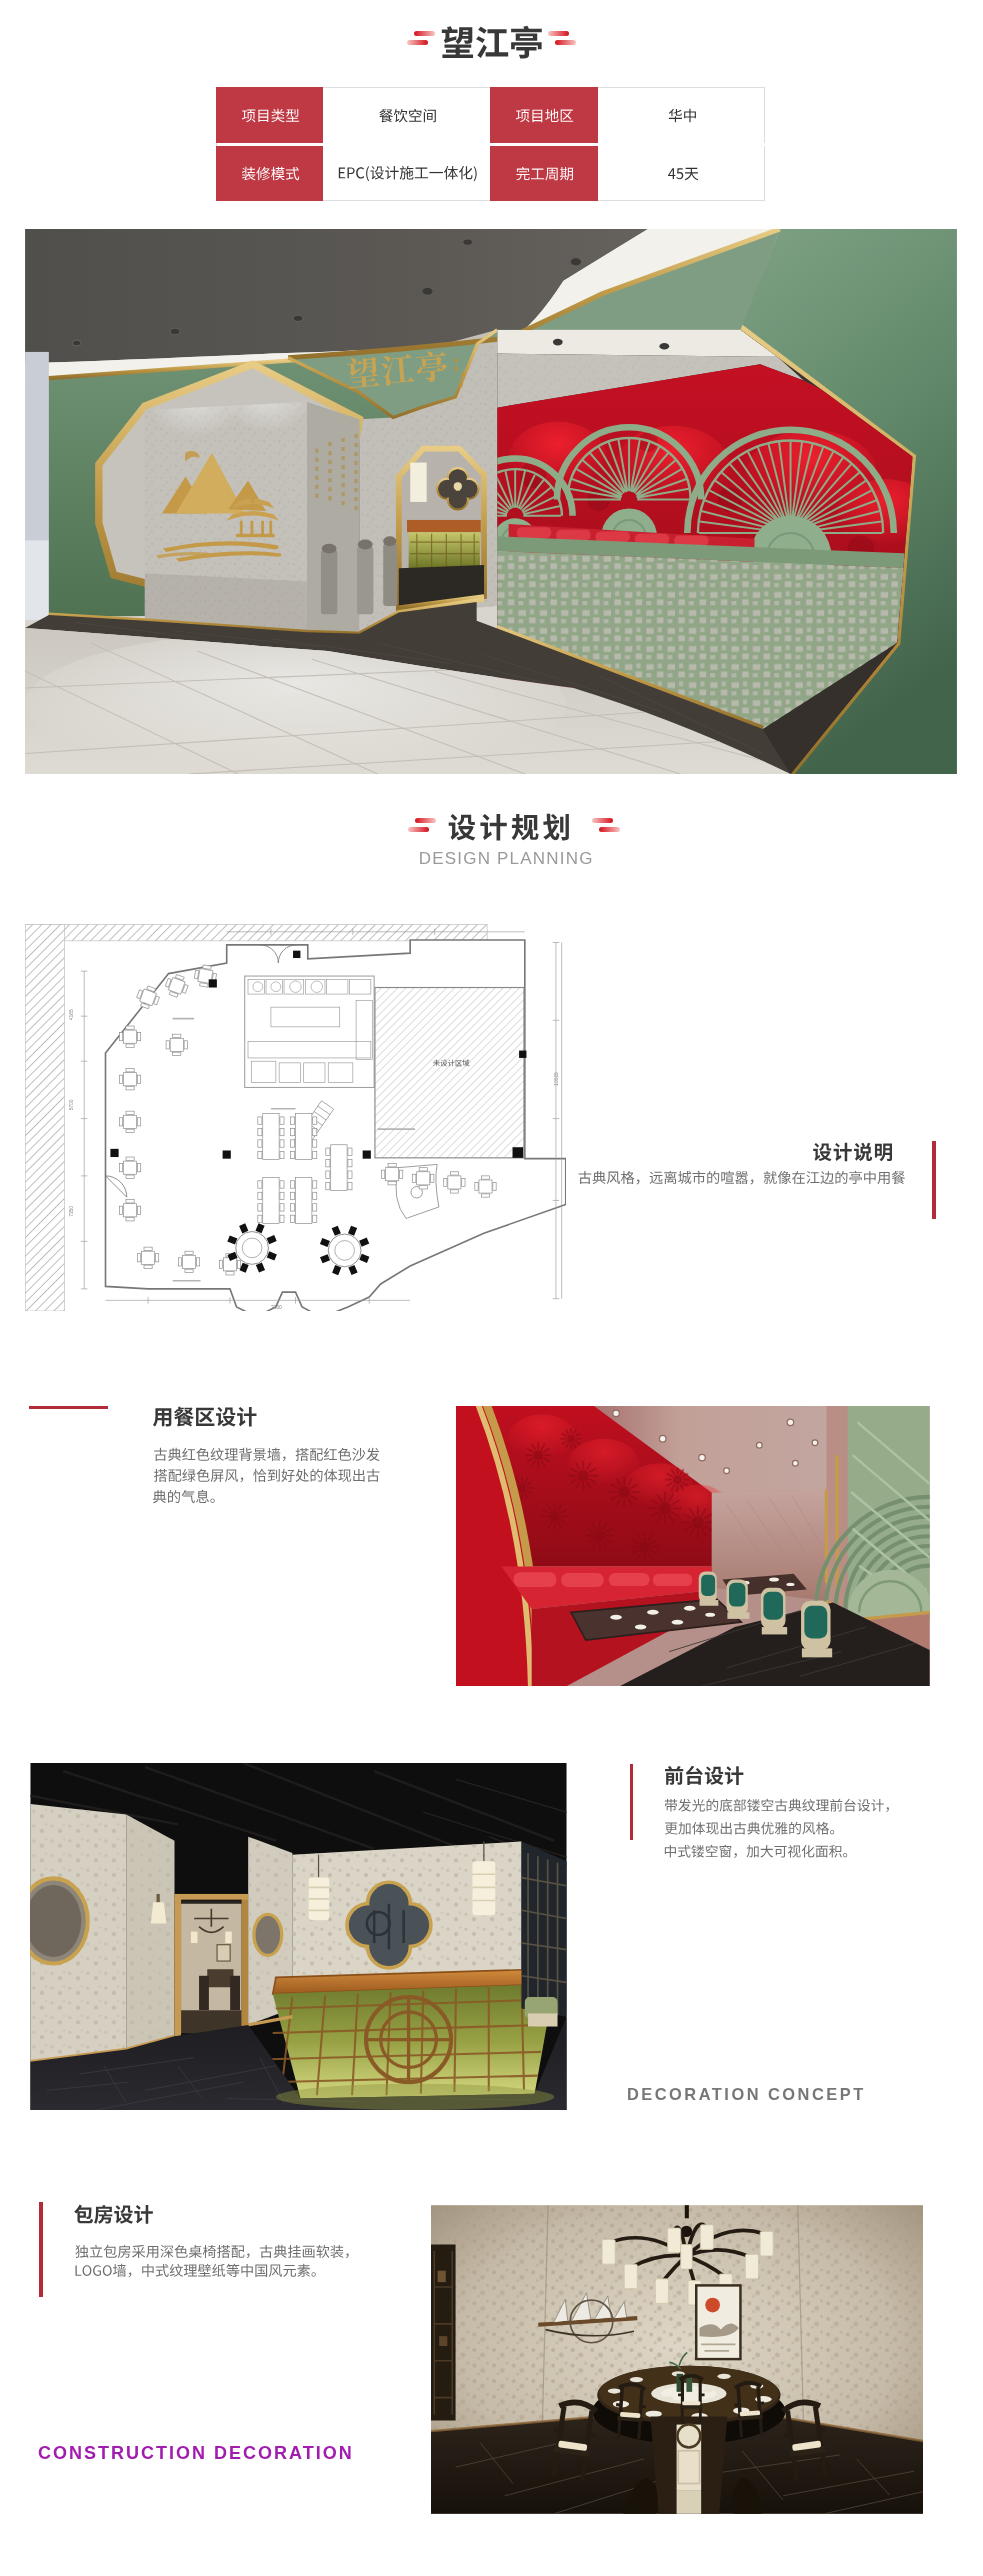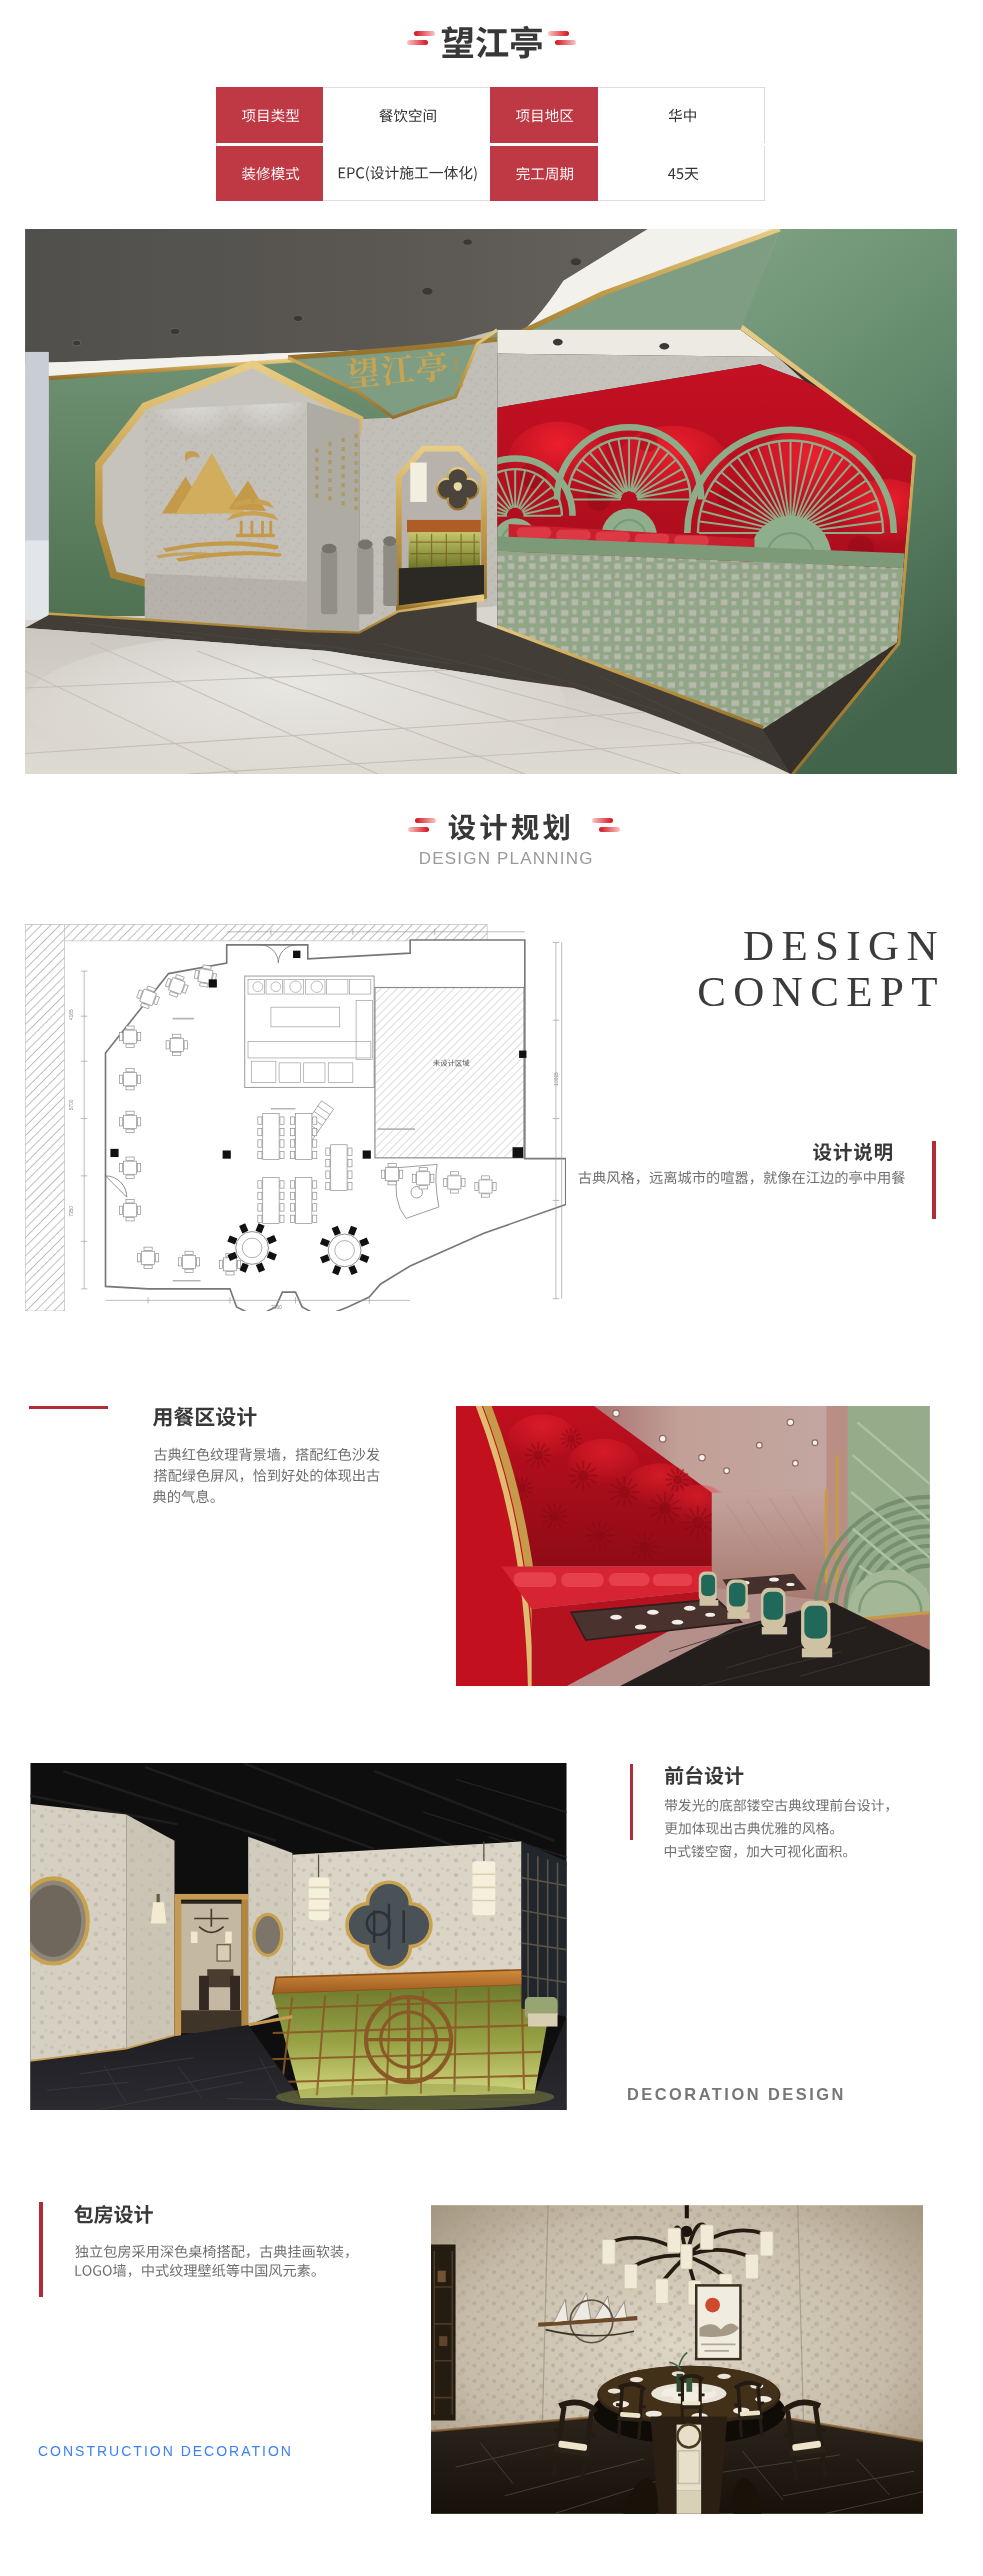--- a/index.html
+++ b/index.html
@@ -851,21 +851,20 @@
  <text x="58" y="360" transform="rotate(-90 58 360)">7350</text>
  <text x="651" y="200" transform="rotate(-90 651 200)">10015</text>
  <text x="300" y="472">3300</text>
 </g>
 
 <g stroke="#b5b5b5" stroke-width="2">
  <path d="M180,118 h26 M300,228 h30 M430,253 h46 M180,438 h34"></path>
 </g>
 </svg></div>
 
-<div class="abs" style="left:535px;top:923px;width:410px;text-align:right;font-family:'Liberation Serif',serif;font-size:43px;color:#3b3b3b;letter-spacing:7.4px;line-height:46px;">DESIGN<br>CONCEPT</div>
 
 <svg class="abs" style="left:812px;top:1142px;" width="83" height="22" viewBox="0 0 101 27">
       <g fill="#383838" transform="translate(0.16,21.33) scale(0.024000,-0.024000)">
         <use href="#sb3" x="0"></use>
         <use href="#sb4" x="1041"></use>
         <use href="#sb7" x="2083"></use>
         <use href="#sb8" x="3125"></use>
       </g>
     </svg>
 
@@ -1303,21 +1302,21 @@
         <use href="#sr87" x="7000"></use>
         <use href="#sr88" x="8000"></use>
         <use href="#sr89" x="9000"></use>
         <use href="#sr26" x="10000"></use>
         <use href="#sr90" x="11000"></use>
         <use href="#sr91" x="12000"></use>
         <use href="#sr74" x="13000"></use>
       </g>
     </svg>
 
-<div class="abs" style="left:627px;top:2085px;font-size:16.4px;color:#777;letter-spacing:2.5px;font-weight:bold;">DECORATION DESIGN</div>
+<div class="abs" style="left:627px;top:2085px;font-size:16.4px;color:#777;letter-spacing:2.5px;font-weight:bold;">DECORATION CONCEPT</div>
 
 <div class="abs" style="left:39px;top:2202px;width:4.1px;height:95px;background:#b32b38;"></div>
 
 <svg class="abs" style="left:73px;top:2204px;" width="83" height="22" viewBox="0 0 101 27">
       <g fill="#383838" transform="translate(0.39,21.95) scale(0.024500,-0.024500)">
         <use href="#sb14" x="0"></use>
         <use href="#sb15" x="1000"></use>
         <use href="#sb3" x="2000"></use>
         <use href="#sb4" x="3000"></use>
       </g>
@@ -1523,16 +1522,16 @@
  <rect x="-15" y="2" width="4" height="22" fill="#241c12"></rect>
  <rect x="11" y="2" width="4" height="22" fill="#241c12"></rect>
 </g>
 
 <g>
  <path d="M235,377 q10,-40 30,-44 q16,10 10,44 Z" fill="#181209"></path>
  <path d="M370,377 q-6,-36 12,-44 q18,6 22,44 Z" fill="#181209"></path>
 </g>
 </svg></div>
 
-<div class="abs" style="left:38px;top:2443px;font-size:14px;color:#3b82f6;letter-spacing:2px;font-weight:normal;">CONSTRUCTION DECORATION</div>
+<div class="abs" style="left:38px;top:2443px;font-size:18px;color:#a21caf;letter-spacing:2px;font-weight:bold;">CONSTRUCTION DECORATION</div>
 
 </div>
 
 
 </body></html>

